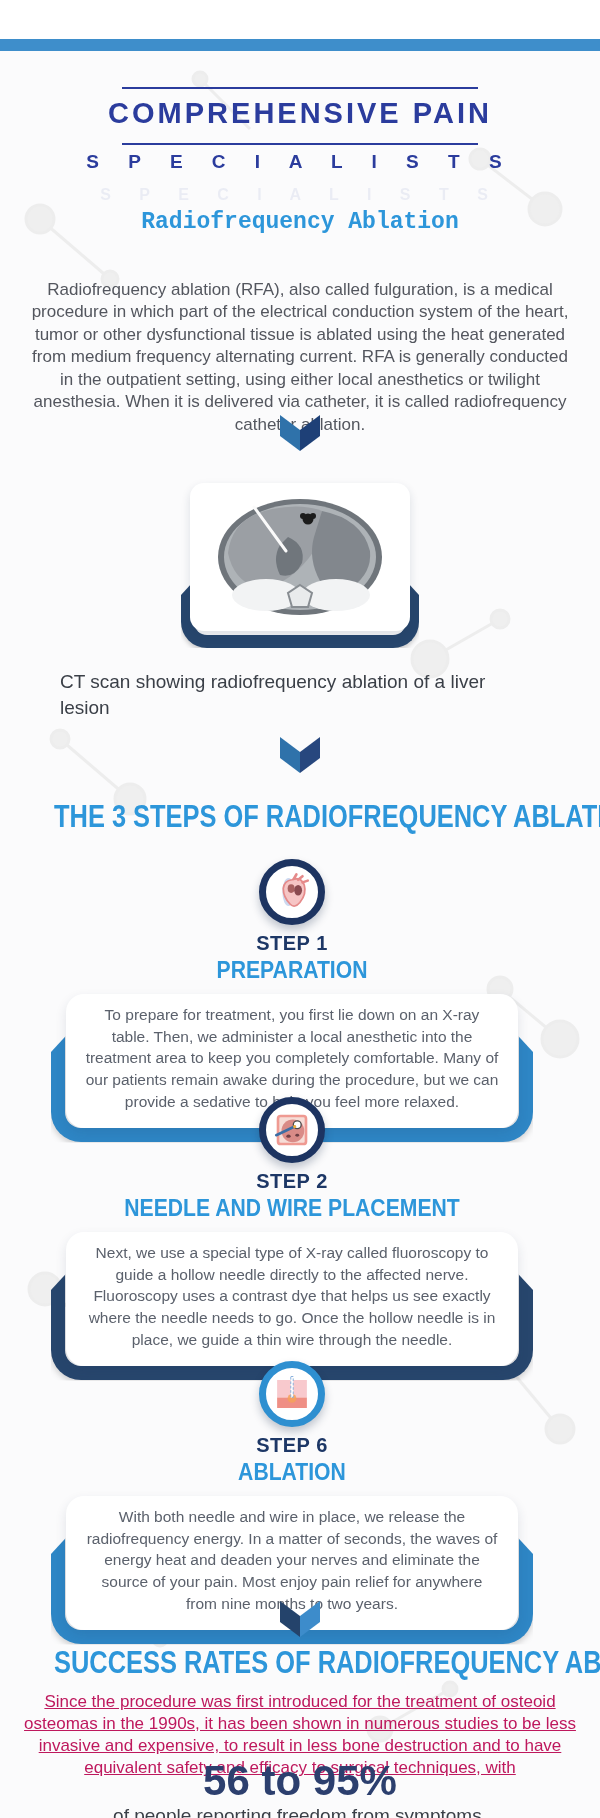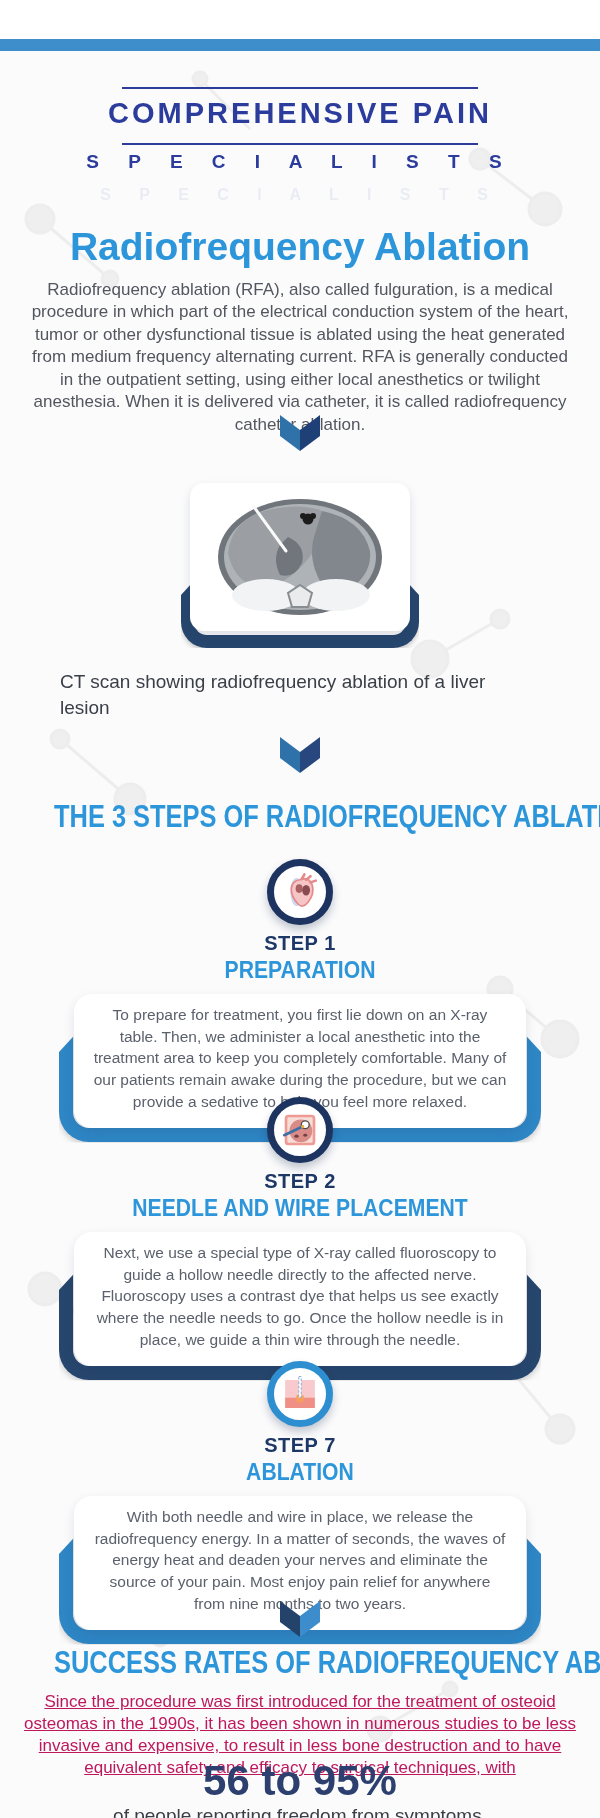--- a/index.html
+++ b/index.html
@@ -15,42 +15,42 @@
   .bar.bottom { top:1793px; height:25px; }
 
   .center-abs { position:absolute; left:0; width:600px; text-align:center; }
 
   
   .logo-rule { position:absolute; left:122px; width:356px; height:2px; background:#2b3c9d; }
   .logo-main { top:58px; font-size:29px; font-weight:bold; letter-spacing:3px; color:#2b3c9d; }
   .logo-sub  { top:112px; font-size:19px; font-weight:bold; letter-spacing:12px; color:#2b3c9d; }
   .logo-ghost{ top:147px; font-size:16px; font-weight:bold; letter-spacing:12px; color:rgba(43,60,157,0.08); }
 
-  .h1-title { top:186px; font-size:39px; font-weight:bold; color:#2d96da; }
+  .h1-title { top:170px; font-size:23px; font-weight:bold; color:#2d96da;font-family:Liberation Mono, monospace; }
 
   .intro-body { top:240px; left:26px; width:548px; font-size:17px; line-height:1.32; color:#53565e; text-align:center; position:absolute; }
 
   .chevron { position:absolute; left:277px; }
 
   
   .ct-wrap { position:absolute; top:444px; left:190px; width:220px; height:148px; }
   .ct-bracket { position:absolute; top:88px; left:-9px; right:-9px; bottom:-17px;
     border:13px solid #27466d; border-top:none; border-radius:0 0 26px 26px;
     clip-path:polygon(0 24px, 22px 0, calc(100% - 22px) 0, 100% 24px, 100% 100%, 0 100%);
     filter:drop-shadow(0 3px 2px rgba(0,0,0,0.18)); }
   .ct-card { position:absolute; inset:0; background:#ffffff; border-radius:14px;
     box-shadow:0 4px 10px rgba(30,50,80,0.14); display:flex; align-items:center; justify-content:center; }
   .caption { top:630px; left:60px; width:480px; position:absolute; text-align:left; font-size:19px; line-height:1.35; color:#3a3f47; }
 
   .section-heading { font-weight:bold; color:#2d96da; font-size:31px; white-space:nowrap; transform:scaleX(0.82); transform-origin:50% 50%; }
   .steps-heading { top:760px; }
   .success-heading { top:1606px; }
 
   
-  .step-block { position:absolute; left:8px; width:584px; }
+  .step-block { position:absolute; left:0; width:584px; }
   .step-ring { width:66px; height:66px; border-radius:50%; border:7px solid #1d3461; background:#ffffff;
     margin:0 auto; display:flex; align-items:center; justify-content:center;
     box-shadow:0 5px 9px rgba(20,40,70,0.25); position:relative; z-index:2; }
   .step-label { text-align:center; font-size:20px; font-weight:bold; color:#1d3766; letter-spacing:0.5px; margin-top:7px; }
   .step-title { text-align:center; font-size:23px; font-weight:bold; color:#2d96da; transform:scaleX(0.92); transform-origin:50% 50%; margin-top:2px; white-space:nowrap; }
   .step-card-wrap { position:relative; width:452px; margin:10px auto 0; }
   .step-bracket { position:absolute; top:32px; left:-15px; right:-15px; bottom:-14px;
     border:14px solid #2e86c5; border-top:none; border-radius:0 0 30px 30px;
     clip-path:polygon(0 26px, 24px 0, calc(100% - 24px) 0, 100% 26px, 100% 100%, 0 100%);
     filter:drop-shadow(0 3px 3px rgba(0,0,0,0.18)); }
@@ -190,21 +190,21 @@
 
   <div class="step-block" style="top:1322px">
     <div class="step-ring" style="border-color: rgb(46, 143, 208);">
       <svg width="42" height="42" viewBox="0 0 48 48">
         <rect x="7" y="8" width="34" height="20" fill="#f8c9cd"></rect>
         <rect x="7" y="28" width="34" height="12" fill="#ef8f85"></rect>
         <circle cx="24" cy="29" r="5" fill="#f4a259" opacity="0.85"></circle>
         <rect x="22.6" y="4" width="2.8" height="24" fill="#ffffff" stroke="#7aa7d8" stroke-width="1" stroke-dasharray="3 2"></rect>
       </svg>
     </div>
-    <div class="step-label">STEP 7</div>
+    <div class="step-label">STEP 6</div>
     <div class="step-title">ABLATION</div>
     <div class="step-card-wrap">
       <div class="step-bracket" style="border-color: rgb(46, 134, 197);"></div>
       <div class="step-card">
         <p>With both needle and wire in place, we release the radiofrequency energy. In a matter of seconds, the waves of energy heat and deaden your nerves and eliminate the source of your pain. Most enjoy pain relief for anywhere from nine months to two years.</p>
       </div>
     </div>
   </div>
 
   <svg class="chevron" style="top:1562px" width="46" height="37" viewBox="0 0 46 37">

